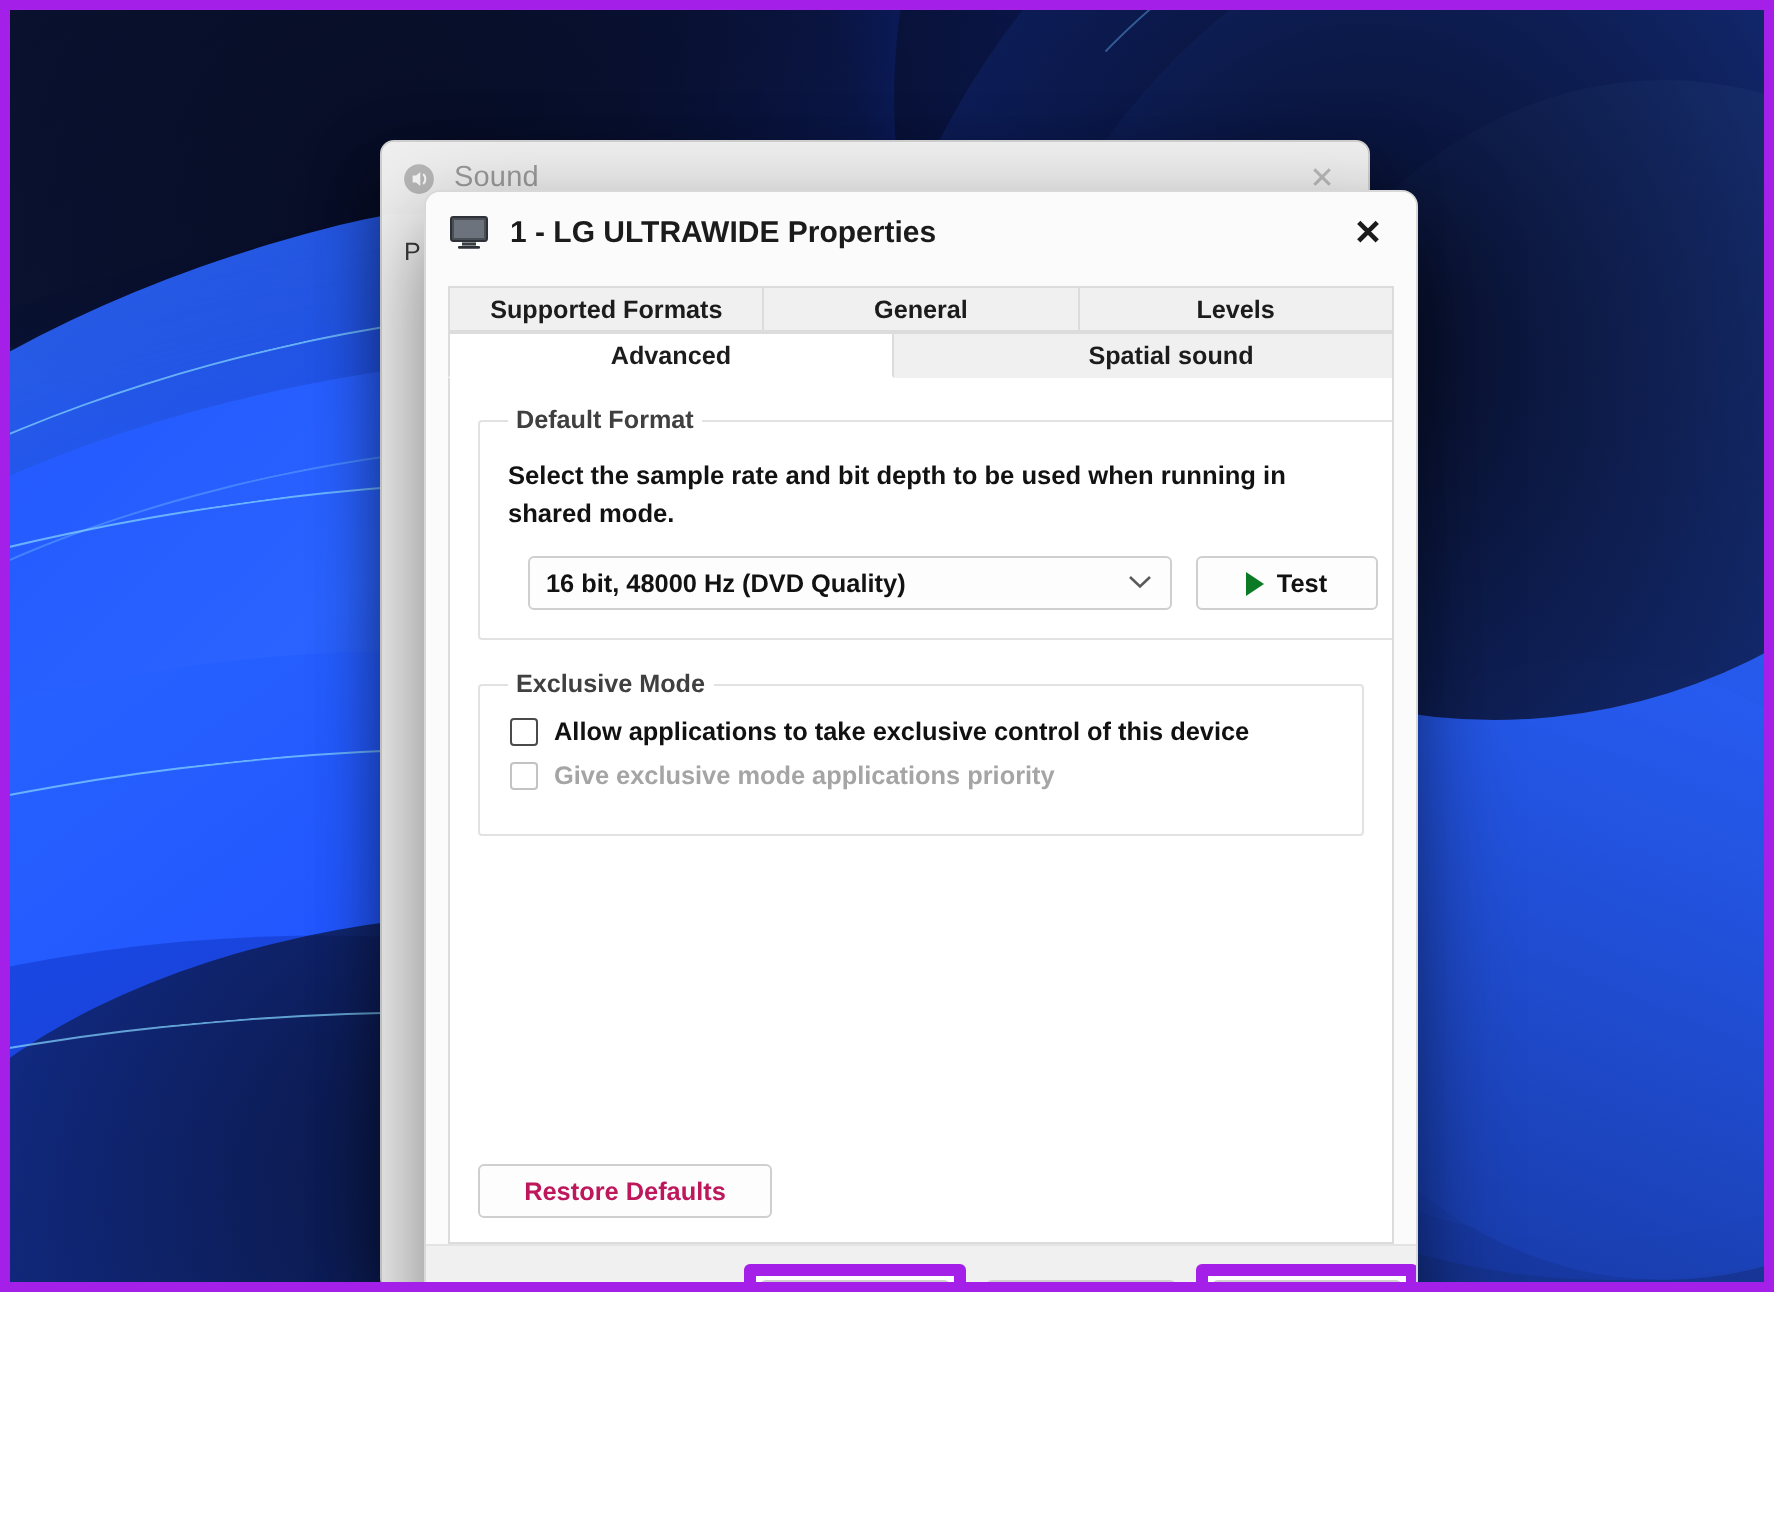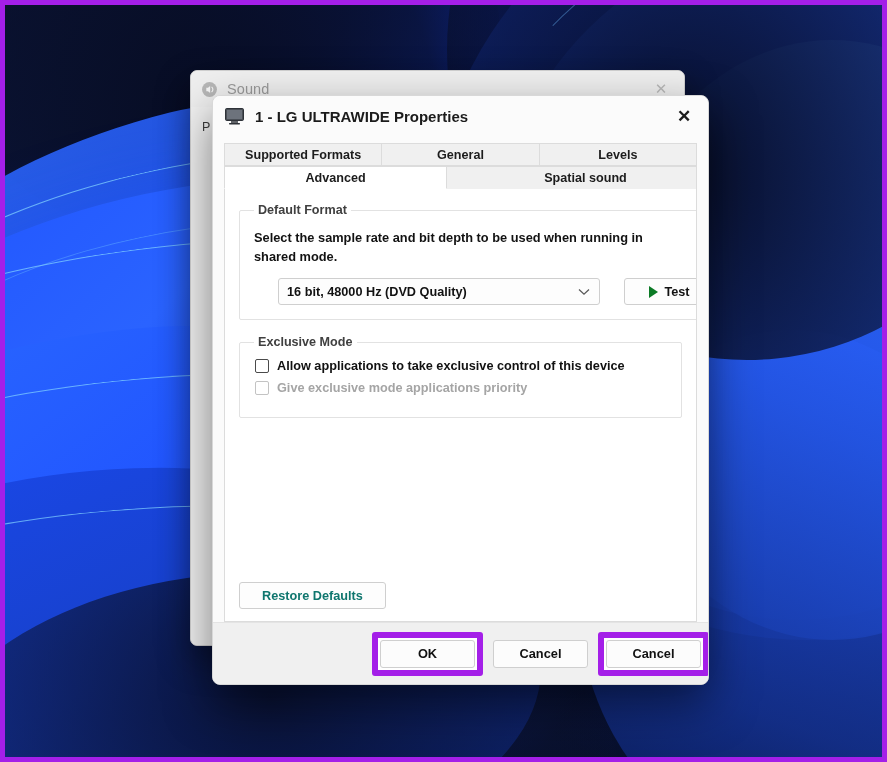--- a/index.html
+++ b/index.html
@@ -6,21 +6,21 @@
   * { box-sizing: border-box; }
   html, body {
     margin: 0; padding: 0;
     width: 887px; height: 762px;
     overflow: hidden;
     font-family: "Liberation Sans", sans-serif;
   }
 
   #screen {
     position: relative;
-    width: 887px; height: 762px;
+    width: 887px; height: 646px;
     background: #0b1020;
     overflow: hidden;
   }
 
   
   #wallpaper {
     position: absolute;
     inset: 0;
     background:
       radial-gradient(ellipse 70% 55% at 18% 78%, rgba(24,78,255,0.95) 0%, rgba(14,40,160,0.55) 45%, rgba(8,16,48,0) 72%),
@@ -272,21 +272,21 @@
     margin-left: 2px;
   }
   .group-desc {
     font-size: 12.8px;
     color: #121212;
     line-height: 1.45;
     margin: 4px 0 12px 2px;
     max-width: 410px;
   }
 
-  .format-row { display: flex; align-items: center; gap: 24px; margin-left: 16px; padding-left: 10px; }
+  .format-row { display: flex; align-items: center; gap: 12px; margin-left: 2px; padding-left: 10px; }
   #format-select {
     width: 322px;
     height: 27px;
     background: #fdfdfd;
     border: 1px solid #cfcfcf;
     border-radius: 3px;
     display: flex;
     align-items: center;
     padding: 0 8px;
     font-size: 12.7px;
@@ -341,21 +341,21 @@
 
   #restore-defaults {
     position: absolute;
     left: 14px; bottom: 12px;
     width: 147px; height: 27px;
     background: #fdfdfd;
     border: 1px solid #cfcfcf;
     border-radius: 3px;
     display: flex; align-items: center; justify-content: center;
     font-size: 12.7px;
-    color: #0f766e;
+    color: #be185d;
     cursor: default;
   }
 
   
   #props-footer {
     flex: 0 0 auto;
     height: 62px;
     background: #f0f0f0;
     border-top: 1px solid #e4e4e4;
     display: flex;

